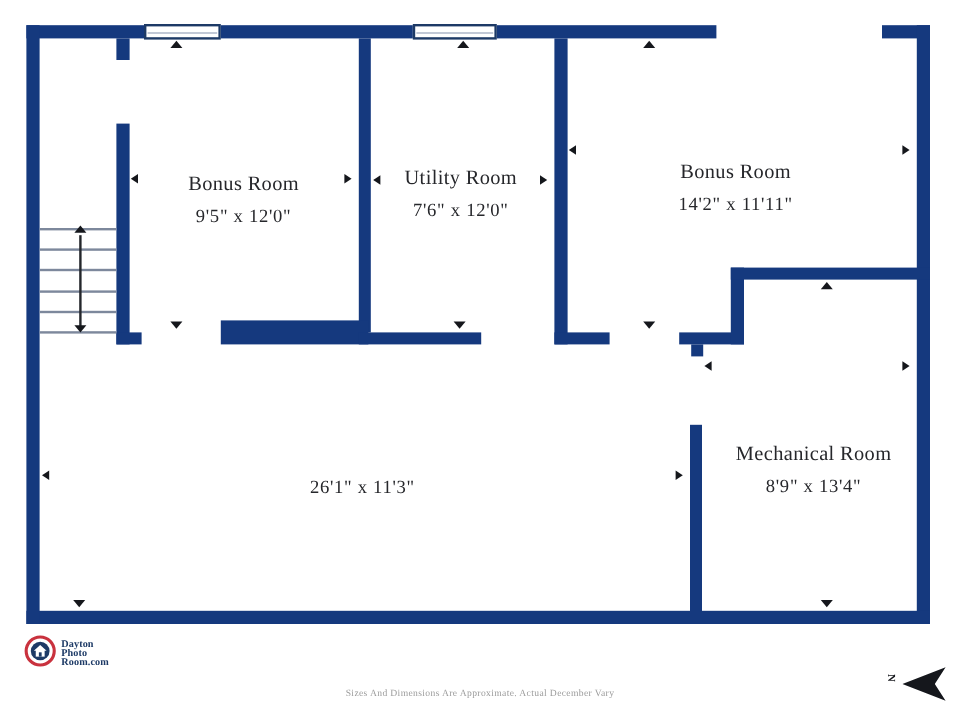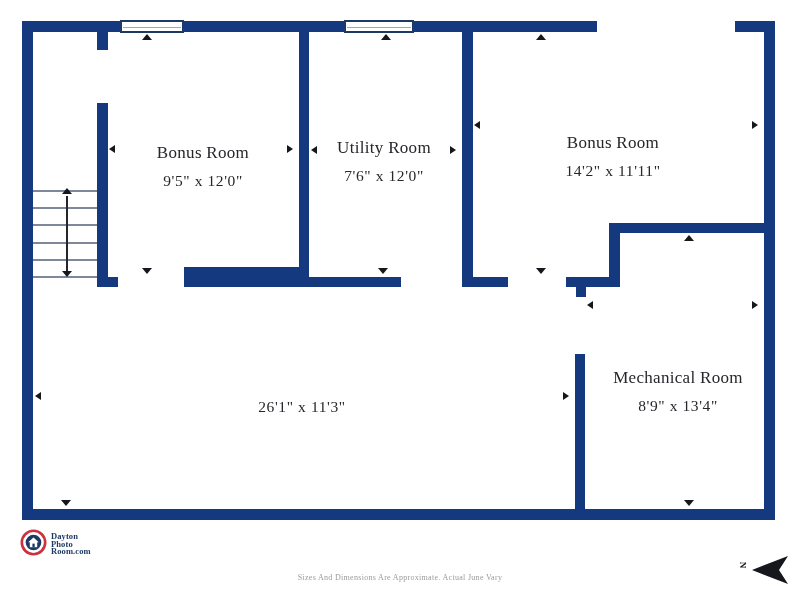--- a/index.html
+++ b/index.html
@@ -134,21 +134,21 @@
       <rect x="9.8" y="12.2" width="7.4" height="6" fill="#ffffff"></rect>
       <rect x="12.4" y="14.6" width="2.3" height="3.6" fill="#1d3a66"></rect>
     </svg>
     <div class="logo-text">
       <div>Dayton</div>
       <div>Photo</div>
       <div>Room.com</div>
     </div>
   </div>
 
-  <div class="disclaimer">Sizes And Dimensions Are Approximate. Actual June Vary</div>
+  <div class="disclaimer">Sizes And Dimensions Are Approximate. Actual December Vary</div>
 
   <div class="compass">
     <span class="n">N</span>
     <svg width="38" height="30" viewBox="0 0 38 30" style="position:absolute;left:14px;top:1px;">
       <polygon points="0,15 36,1 27,15 36,29" fill="#15171c"></polygon>
     </svg>
   </div>
 
 </div>
 

